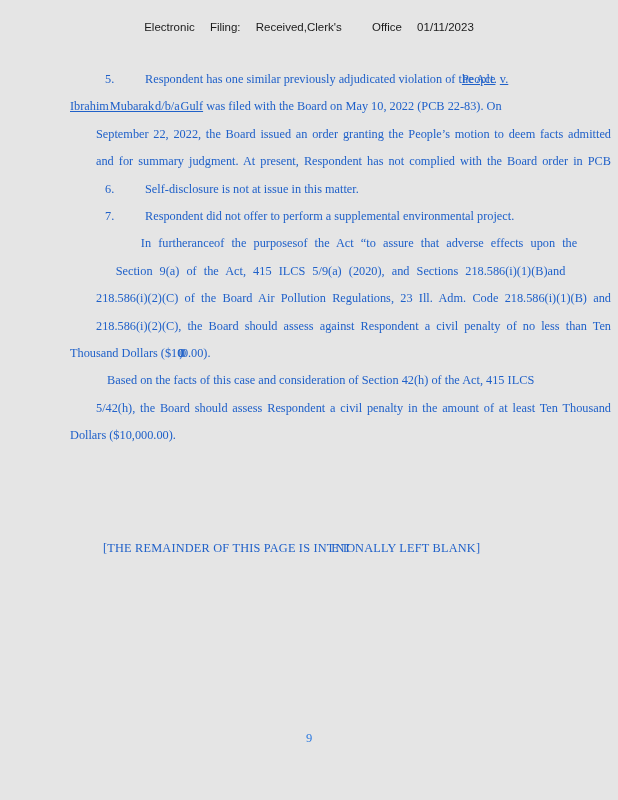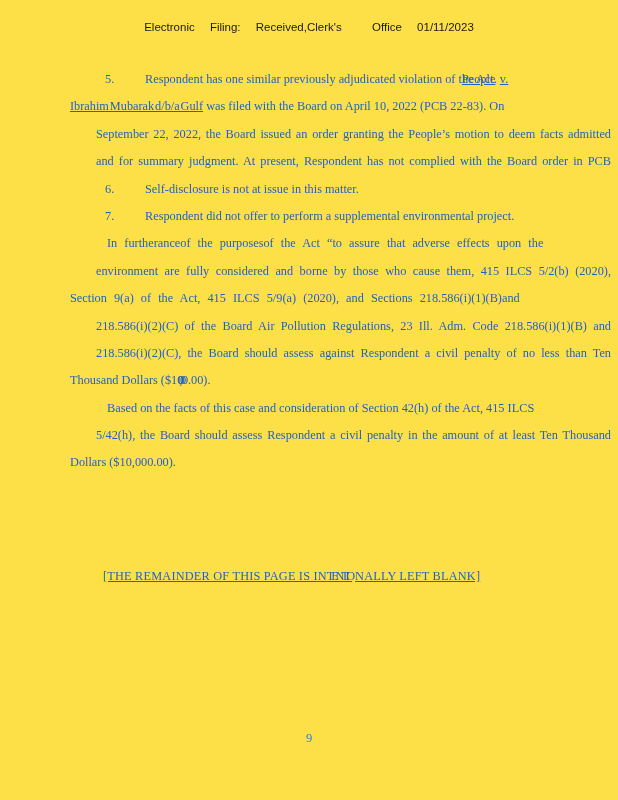--- a/index.html
+++ b/index.html
@@ -1,72 +1,71 @@
 <!DOCTYPE html>
 <html><head>
 <meta charset="utf-8">
 <style>
   html,body{margin:0;padding:0;}
   body{
     width:618px;height:800px;position:relative;background:#ffffff;
     font-family:"Liberation Serif",serif;
   }
-  .page{position:absolute;inset:0;background:#fde047;overflow:hidden;}
+  .page{position:absolute;inset:0;background:#e5e5e5;overflow:hidden;}
 
   .header-line{
     position:absolute;top:21px;left:0;width:100%;
     text-align:center;
     font-family:"Liberation Sans",sans-serif;
     font-size:11.5px;color:#1a1a1a;
     word-spacing:12px;white-space:pre;
   }
 
   .doc-body{
     position:absolute;left:70px;top:66px;width:541px;
     font-size:12.3px;line-height:27.4px;color:#2061c9;
   }
   .line{height:27.4px;white-space:nowrap;}
   .line.full{white-space:normal;text-align:justify;text-align-last:justify;margin-left:26px;}
-  .line.spread{word-spacing:4px;}
+  .line.spread{word-spacing:4px;text-align:center;}
   .line.item{padding-left:35px;}
   .line.findent{padding-left:37px;}
   .num{display:inline-block;width:40px;}
   .u{text-decoration:underline;}
   .tt{word-spacing:-2.2px;}
   .sq{letter-spacing:-4.2px;margin-right:4px;}
   .sq2{letter-spacing:-3.2px;margin-right:3px;}
   .olap{position:relative;display:inline-block;}
   .olap .otop{
     position:absolute;left:0;top:0;white-space:nowrap;
     text-decoration:underline;
   }
   .remainder{
-    margin-top:86px;padding-left:33px;white-space:nowrap;letter-spacing:0.2px;text-decoration:underline;
+    margin-top:86px;padding-left:33px;white-space:nowrap;letter-spacing:0.2px;
   }
   .page-number{
     position:absolute;top:731px;left:0;width:100%;text-align:center;
     font-size:12.5px;color:#2b79e0;
   }
 </style>
 </head>
 <body>
 
 <div class="page">
 
   <div class="header-line">Electronic Filing: Received,Clerk's  Office 01/11/2023</div>
 
   <div class="doc-body">
       <div class="line item"><span class="num">5.</span><span>Respondent has one similar previously adjudicated violation of t</span><span class="olap"><span>he Act.</span><span class="otop">People</span></span><span> </span><span class="u">v.</span></div>
-      <div class="line"><span class="u tt">Ibrahim Mubarak d/b/a Gulf</span><span> was filed with the Board on April 10, 2022 (PCB 22-83). On</span></div>
+      <div class="line"><span class="u tt">Ibrahim Mubarak d/b/a Gulf</span><span> was filed with the Board on May 10, 2022 (PCB 22-83). On</span></div>
       <div class="line full"><span>September 22, 2022, the Board issued an order granting the People’s motion to deem facts admitted</span></div>
       <div class="line full"><span>and for summary judgment. At present, Respondent has not complied with the Board order in PCB</span></div>
       <div class="line item"><span class="num">6.</span><span>Self-disclosure is not at issue in this matter.</span></div>
       <div class="line item"><span class="num">7.</span><span>Respondent did not offer to perform a supplemental environmental project.</span></div>
       <div class="line spread findent"><span>In furtheranceof the purposesof the Act “to assure that adverse effects upon the</span></div>
-      <div class="line full"><span>environment are fully considered and borne by those who cause them, 415 ILCS 5/2(b) (2020),</span></div>
       <div class="line spread"><span>Section 9(a) of the Act, 415 ILCS 5/9(a) (2020), and Sections 218.586(i)(1)(B)and</span></div>
       <div class="line full"><span>218.586(i)(2)(C) of the Board Air Pollution Regulations, 23 Ill. Adm. Code 218.586(i)(1)(B) and</span></div>
       <div class="line full"><span>218.586(i)(2)(C), the Board should assess against Respondent a civil penalty of no less than Ten</span></div>
       <div class="line"><span>Thousand Dollars ($1</span><span class="sq">0,000</span><span>.00).</span></div>
       <div class="line findent"><span>Based on the facts of this case and consideration of Section 42(h) of the Act, 415 ILCS</span></div>
       <div class="line full"><span>5/42(h), the Board should assess Respondent a civil penalty in the amount of at least Ten Thousand</span></div>
       <div class="line"><span>Dollars ($10,000.00).</span></div>
       <div class="remainder"><span>[THE REMAINDER OF THIS PAGE IS IN</span><span class="sq2">TENTIO</span><span>NALLY LEFT BLANK]</span></div>
     </div>
 

